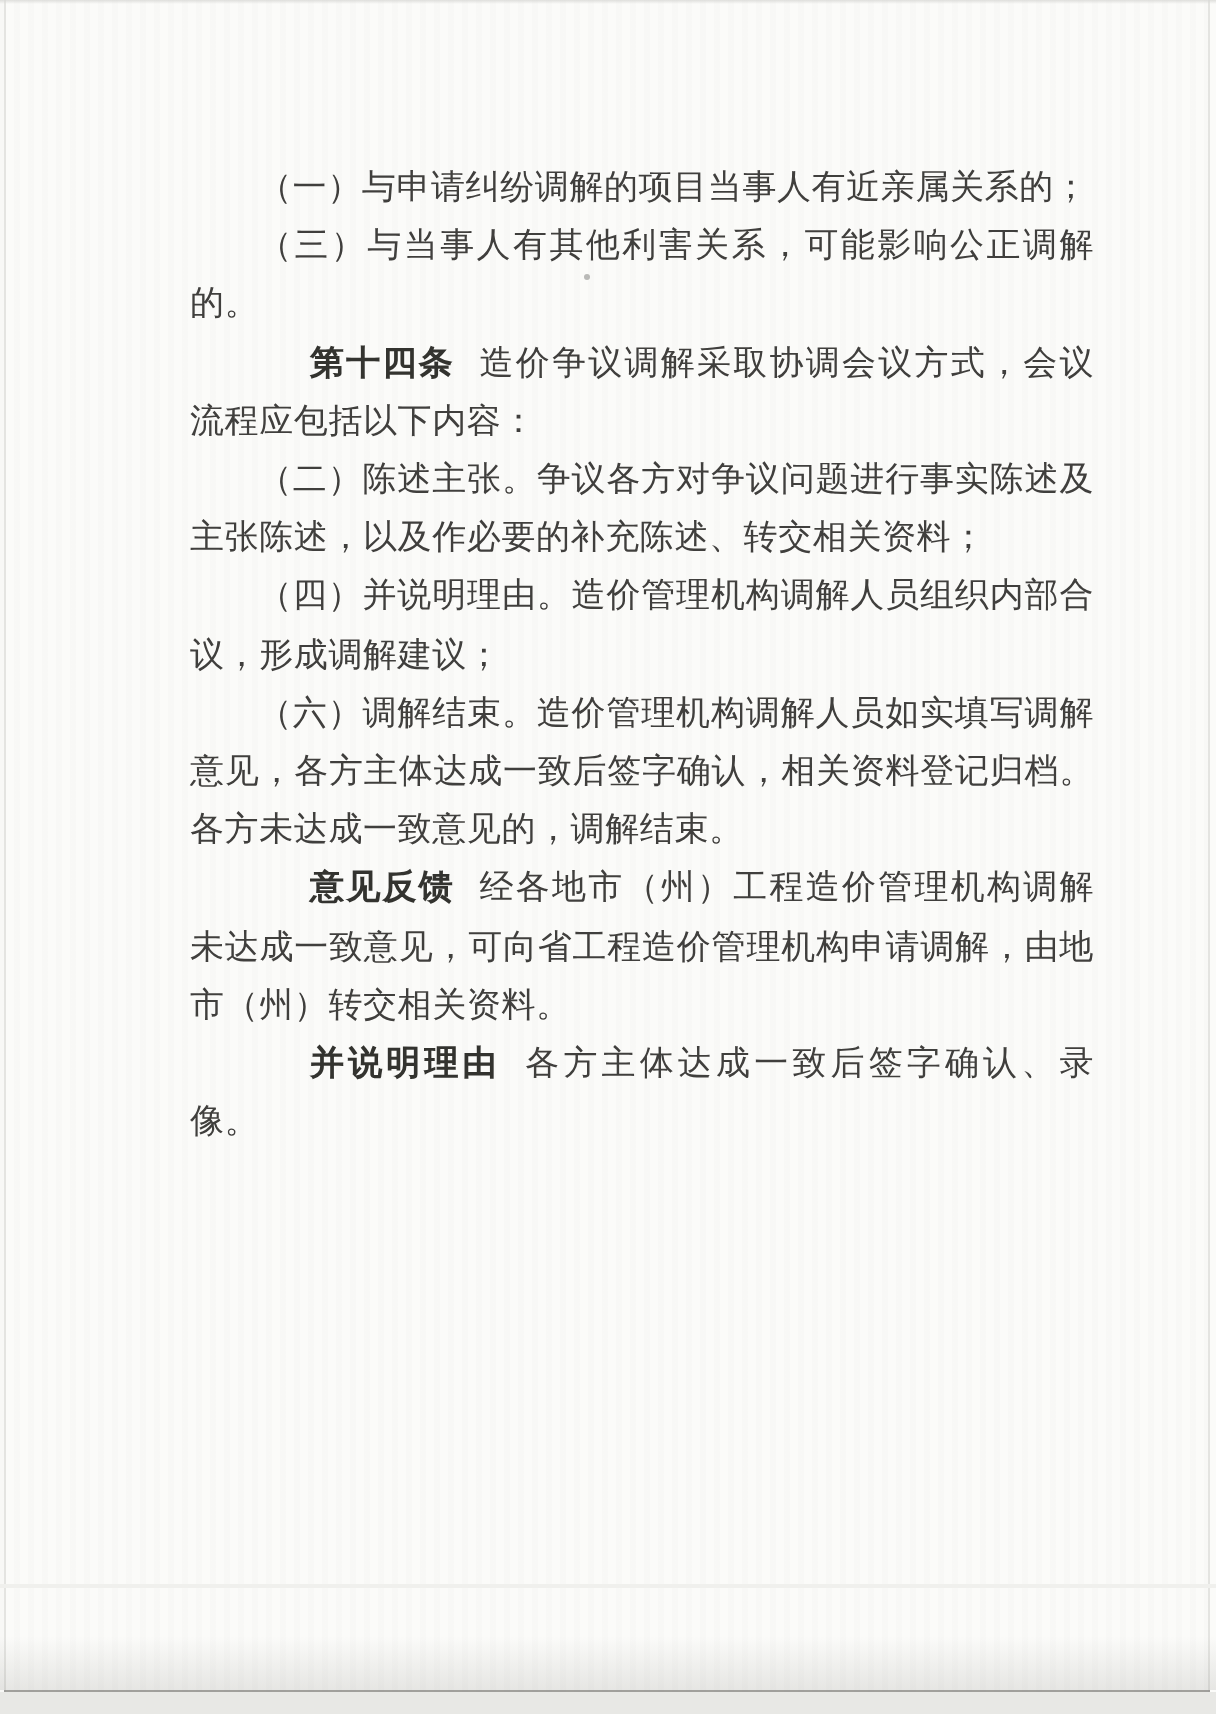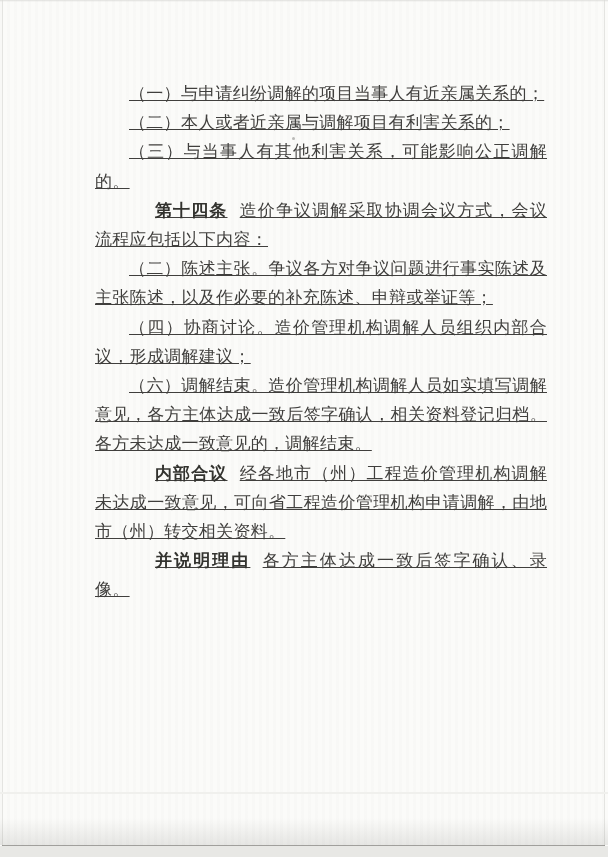--- a/index.html
+++ b/index.html
@@ -84,21 +84,20 @@
   }
   .doc-body {
     position: absolute;
     left: 95px; top: 79px;
     width: 452px;
     color: var(--ink, #3f3f3d);
     font-size: 17px;
     line-height: 29.2px;
     letter-spacing: 0.3px;
     text-align: justify;
-    text-decoration: underline;
   }
   .para {
     margin: 0;
     text-indent: 2em;
   }
   .term {
     font-weight: bold;
     color: var(--ink-bold, #33332f);
     margin-right: 0.72em;
     margin-left: 26px;
@@ -112,22 +111,21 @@
   <div class="edge-top"></div>
   <div class="edge-left"></div>
   <div class="edge-right"></div>
   <div class="streak"></div>
   <div class="speck"></div>
   <div class="bottom-shade"></div>
   <div class="bottom-line"></div>
   <div class="scanner-bed"></div>
   <main class="doc-body" id="doc-body">
       <p class="para"><span>（一）与申请纠纷调解的项目当事人有近亲属关系的；</span></p>
-      <p class="para"><span>（二）本人或者近亲属与调解项目有利害关系的；</span></p>
       <p class="para"><span>（三）与当事人有其他利害关系，可能影响公正调解的。</span></p>
       <p class="para"><strong class="term">第十四条</strong><span>造价争议调解采取协调会议方式，会议流程应包括以下内容：</span></p>
-      <p class="para"><span>（二）陈述主张。争议各方对争议问题进行事实陈述及主张陈述，以及作必要的补充陈述、申辩或举证等；</span></p>
-      <p class="para"><span>（四）协商讨论。造价管理机构调解人员组织内部合议，形成调解建议；</span></p>
+      <p class="para"><span>（二）陈述主张。争议各方对争议问题进行事实陈述及主张陈述，以及作必要的补充陈述、转交相关资料；</span></p>
+      <p class="para"><span>（四）并说明理由。造价管理机构调解人员组织内部合议，形成调解建议；</span></p>
       <p class="para"><span>（六）调解结束。造价管理机构调解人员如实填写调解意见，各方主体达成一致后签字确认，相关资料登记归档。各方未达成一致意见的，调解结束。</span></p>
-      <p class="para"><strong class="term">内部合议</strong><span>经各地市（州）工程造价管理机构调解未达成一致意见，可向省工程造价管理机构申请调解，由地市（州）转交相关资料。</span></p>
+      <p class="para"><strong class="term">意见反馈</strong><span>经各地市（州）工程造价管理机构调解未达成一致意见，可向省工程造价管理机构申请调解，由地市（州）转交相关资料。</span></p>
       <p class="para"><strong class="term">并说明理由</strong><span>各方主体达成一致后签字确认、录像。</span></p>
     </main>
 </div>
 
 </body></html>

